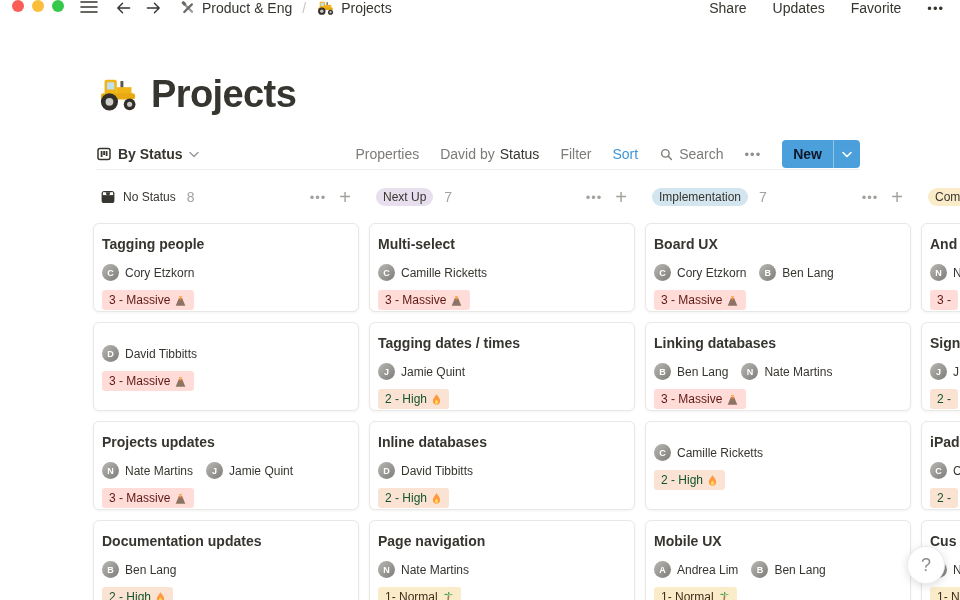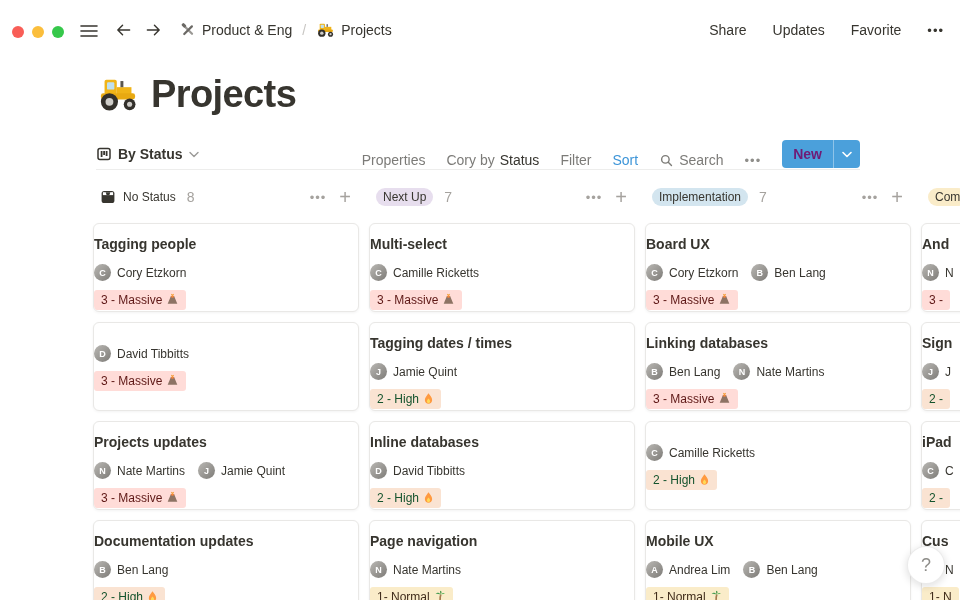--- a/index.html
+++ b/index.html
@@ -1,77 +1,77 @@
 <!DOCTYPE html>
 <html style="--accent-blue: #3d95d8; --new-button-blue: #4ba0db; --purple-bg: #e7deee; --blue-bg: #d3e5ef; --yellow-bg: #faecc9; --badge-massive: #ffdcd8; --badge-high: #fae3d2; --badge-normal: #faecc9;"><head>
 <meta charset="utf-8">
 <style>
   * { margin:0; padding:0; box-sizing:border-box; }
   html,body { width:960px; height:600px; overflow:hidden; background:#fff;
     font-family:"Liberation Sans", sans-serif; color:#37352f; }
 
   
-  .titlebar { display:flex; align-items:flex-end; height:38px; padding:0 16px 0 12px; }
+  .titlebar { display:flex; align-items:flex-start; height:38px; padding:0 16px 0 12px; }
   .traffic { display:flex; gap:8px; align-items:center; }
   .light { width:12px; height:12px; border-radius:50%; display:inline-block; }
   .light.red { background:#f95e57; } .light.yellow { background:#fbbe3c; } .light.green { background:#36c84b; }
   .tb-icon { display:flex; align-items:center; justify-content:center; }
   .hamburger { margin-left:16px; }
   .nav-arrows { display:flex; gap:13px; margin-left:17px; }
   .breadcrumb { display:flex; align-items:center; gap:7px; margin-left:18px; font-size:14px; }
   .crumb { display:flex; align-items:center; gap:6px; }
   .crumb-sep { color:#c8c6c3; margin:0 3px; }
   .tb-right { margin-left:auto; display:flex; align-items:center; gap:26px; font-size:14px; }
   .tb-more { font-size:13px; letter-spacing:1px; }
 
   
   main { padding-left:96px; }
   .page-title { margin-top:35px; display:flex; align-items:center; gap:11px;
     font-size:38px; font-weight:700; letter-spacing:-0.6px; color:#37352f; }
 
   .view-toolbar { margin-top:23px; margin-right:100px; height:31px;
     display:flex; align-items:center; border-bottom:1px solid rgba(55,53,47,0.09); }
   .view-switch { display:flex; align-items:center; gap:6px; font-size:14px; font-weight:600; }
-  .vt-right { margin-left:auto; display:flex; align-items:flex-end; gap:21px; font-size:14px; color:#7c7b78; }
+  .vt-right { margin-left:auto; display:flex; align-items:center; gap:21px; font-size:14px; color:#7c7b78; }
   .vt-item { white-space:nowrap; }
   .groupby { display:flex; gap:5px; }
   .groupby .gb-value { color:#37352f; }
   .sort-link { color:var(--accent-blue); }
   .search-item { display:flex; align-items:center; gap:5px; }
   .vt-more { letter-spacing:1px; font-size:13px; color:#8f8e8a; }
   .new-btn { display:flex; height:28px; border-radius:4px; overflow:hidden; cursor:pointer; }
-  .new-main { background:var(--new-button-blue); color:#701a75; font-size:14px; font-weight:600;
+  .new-main { background:var(--new-button-blue); color:#0f172a; font-size:14px; font-weight:600;
     display:flex; align-items:center; padding:0 11px; }
   .new-chevron { background:var(--new-button-blue); border-left:1px solid rgba(255,255,255,0.38);
     display:flex; align-items:center; padding:0 8px; }
 
   
   .board { margin-top:16px; margin-left:-3px; display:flex; gap:10px; }
   .column { width:266px; flex:none; }
   .col-header { display:flex; align-items:center; height:22px; padding:0 8px 0 7px; margin-bottom:15px; }
   .col-icon { display:flex; margin-right:7px; }
   .col-name { font-size:12px; white-space:nowrap; }
   .col-name.pill { padding:2px 7px; border-radius:9px; }
   .col-count { margin-left:11px; font-size:14px; color:#a5a29e; }
   .col-more { margin-left:auto; border:0; background:none; color:#a5a29e; font-size:13px;
     letter-spacing:1px; cursor:pointer; }
   .col-add { margin-left:13px; border:0; background:none; color:#a5a29e; font-size:20px;
     font-weight:300; line-height:1; cursor:pointer; }
 
   .card { background:#fff; border:1px solid #e9e8e6; border-radius:6px;
-    box-shadow:0 1px 3px rgba(15,15,15,0.05); height:89px; padding:11px 0;
+    box-shadow:0 1px 3px rgba(15,15,15,0.05); height:89px; padding:11px 8px;
     margin-bottom:10px; overflow:hidden; cursor:pointer; }
   .card-title { font-size:14px; font-weight:600; line-height:18px; white-space:nowrap; overflow:hidden; }
   .assignees { margin-top:11px; display:flex; align-items:center; gap:13px; white-space:nowrap; }
   .assignee { display:flex; align-items:center; gap:6px; font-size:12px; color:#37352f; }
   .avatar { width:17px; height:17px; flex:none; border-radius:50%;
     background:linear-gradient(135deg,#bab8b4,#7d7b77); color:#fff; font-size:9px; font-weight:700;
     display:flex; align-items:center; justify-content:center; }
   .badge-row { margin-top:9px; }
-  .priority { display:inline-flex; align-items:flex-start; gap:4px; font-size:12px;
+  .priority { display:inline-flex; align-items:flex-end; gap:4px; font-size:12px;
     padding:3px 7px; border-radius:3px; color:#402c1b; white-space:nowrap; }
   .priority.massive { background:var(--badge-massive); color:#5d1715; }
   .priority.high { background:var(--badge-high); color:#14532d; }
   .priority.normal { background:var(--badge-normal); color:#402c1b; }
   .p-icon { display:flex; }
 
   
   .help-btn { position:fixed; left:907px; top:546px; width:38px; height:38px; background:#fff;
     border:1px solid rgba(0,0,0,0.08); border-radius:50%; box-shadow:0 2px 8px rgba(15,15,15,0.14);
     display:flex; align-items:center; justify-content:center; color:#8d8c88; font-size:18px;
@@ -171,21 +171,21 @@
       <span>By Status</span>
       <span class="tb-icon">
         <svg width="10" height="7" viewBox="0 0 10 6">
             <path d="M1 1 L5 5 L9 1" stroke="#9b9a97" stroke-width="1.4" fill="none" stroke-linecap="round" stroke-linejoin="round"></path>
           </svg>
       </span>
     </div>
     <div class="vt-right">
       <span class="vt-item">Properties</span>
       <span class="vt-item groupby">
-        <span>Cory by</span>
+        <span>David by</span>
         <span class="gb-value">Status</span>
       </span>
       <span class="vt-item">Filter</span>
       <span class="vt-item sort-link">Sort</span>
       <span class="vt-item search-item">
         <span class="tb-icon">
           <svg width="15" height="15" viewBox="0 0 16 16">
               <circle cx="6.8" cy="6.8" r="4" stroke="#7d7c78" stroke-width="1.5" fill="none"></circle>
               <path d="M9.9 9.9 L13.3 13.3" stroke="#7d7c78" stroke-width="1.5" stroke-linecap="round"></path>
             </svg>

